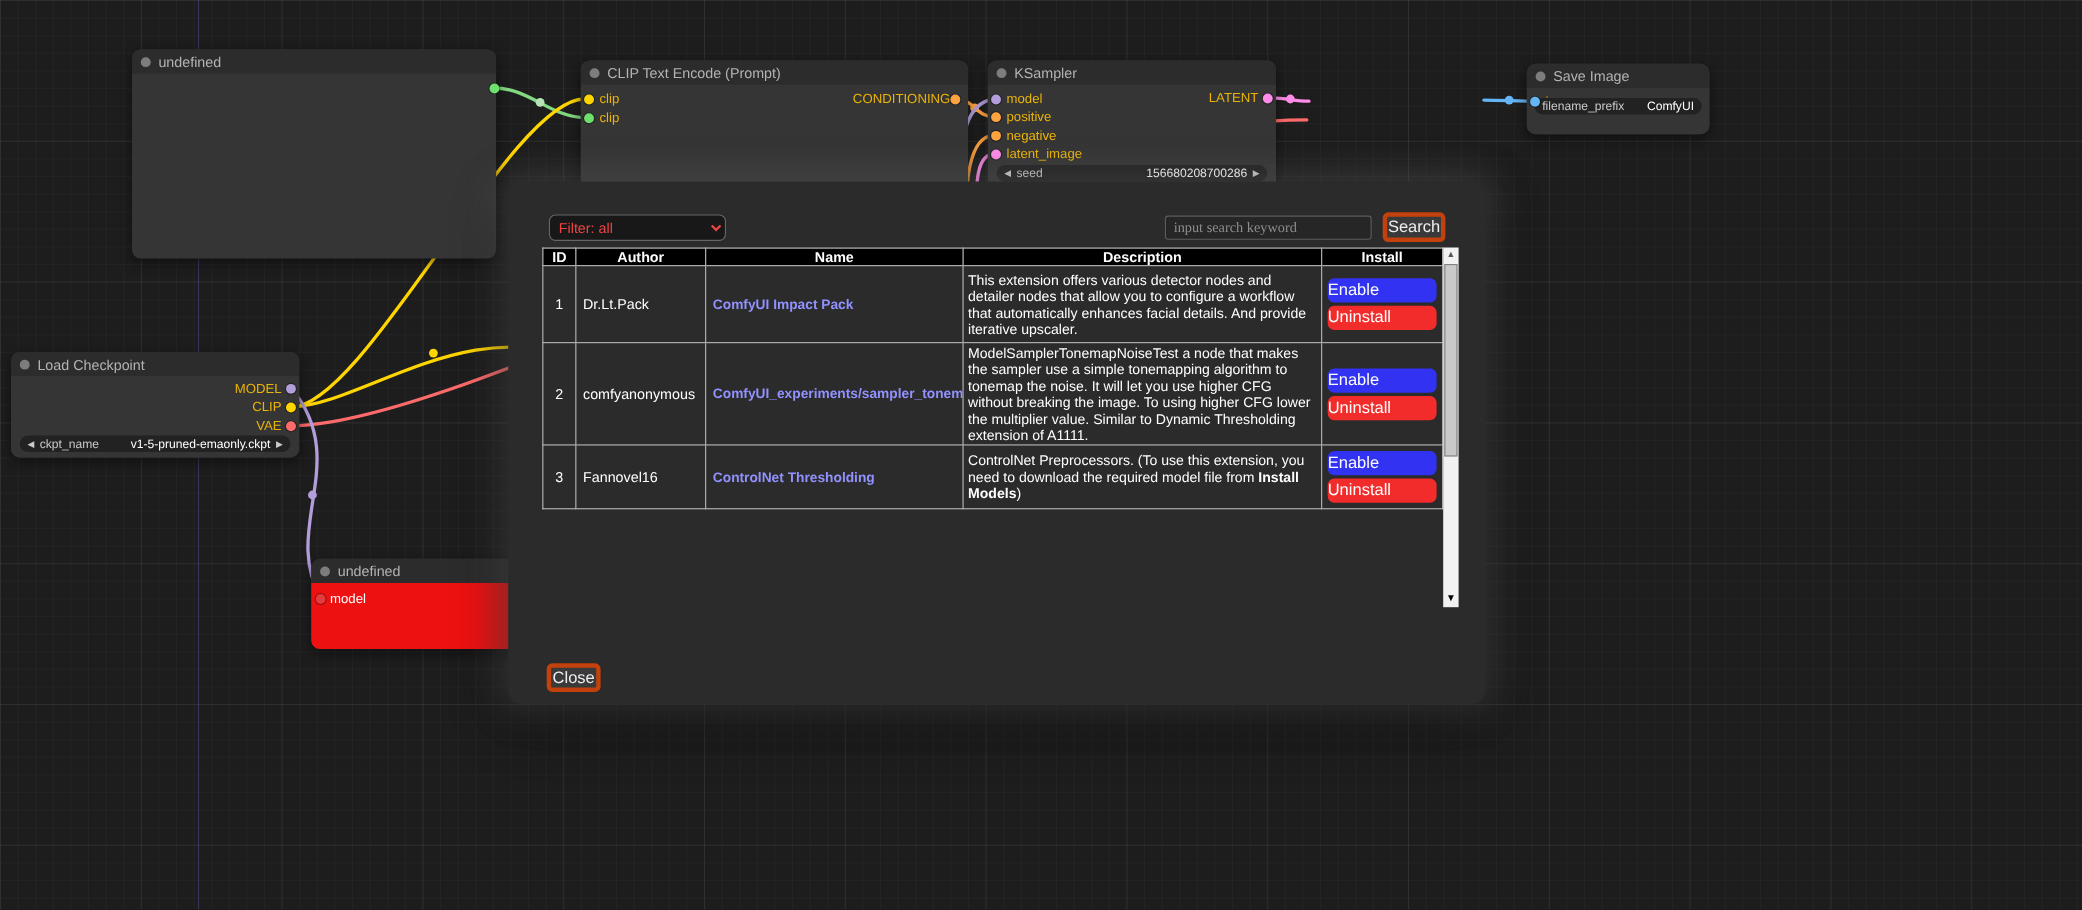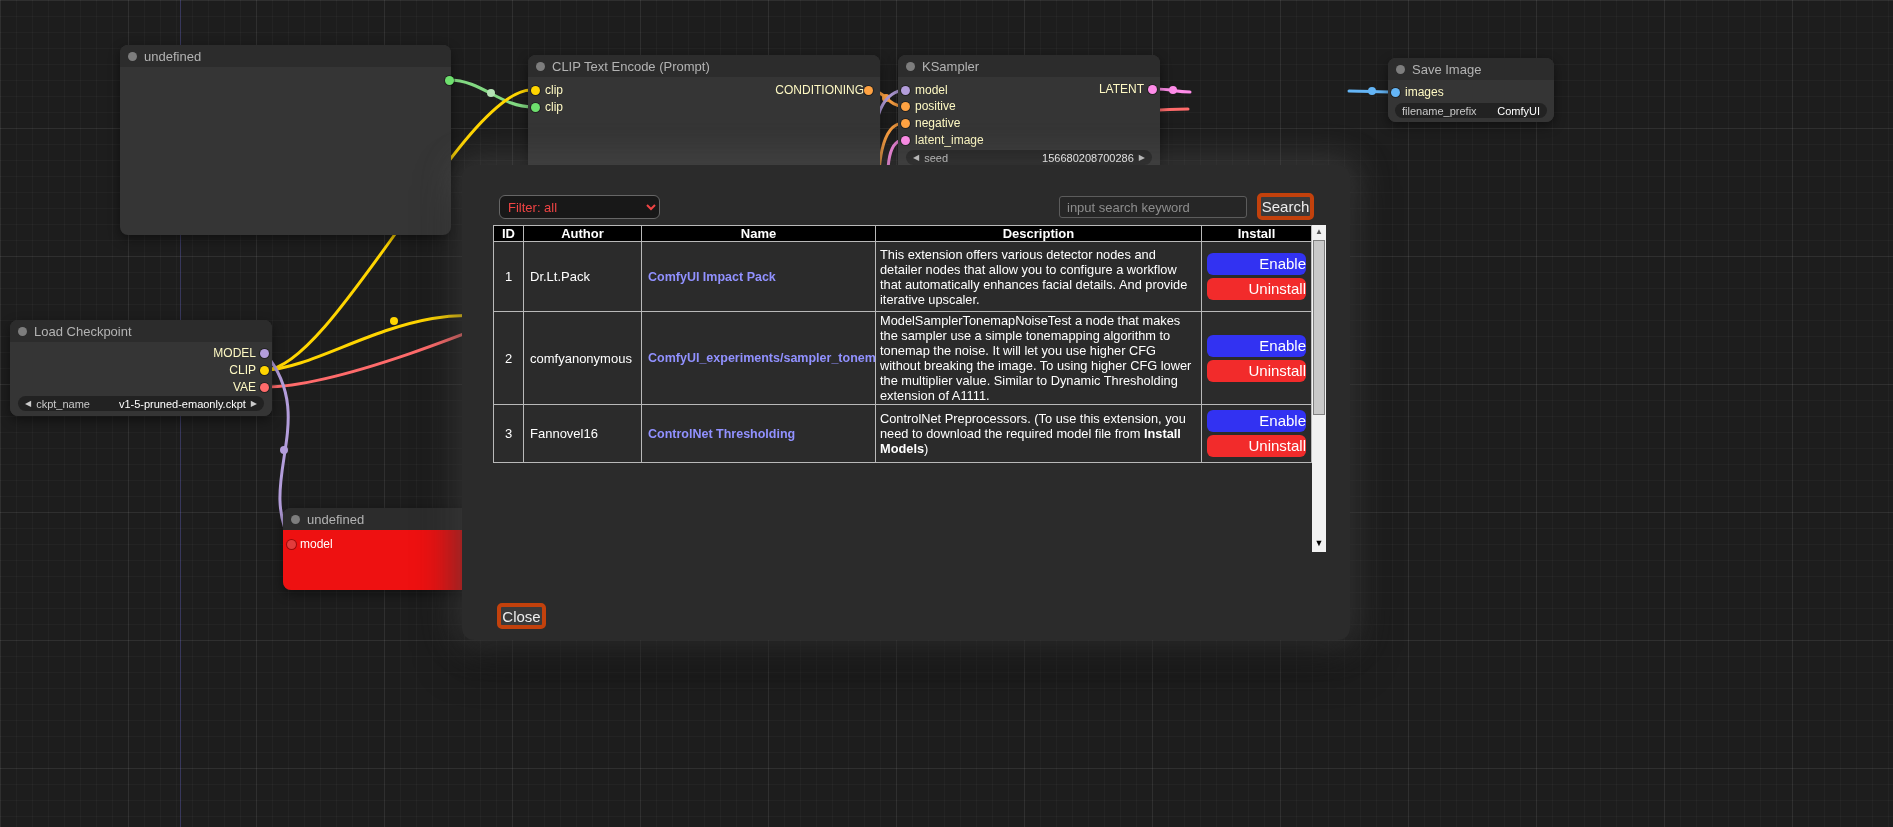--- a/index.html
+++ b/index.html
@@ -26,59 +26,59 @@
   .node{position:absolute;z-index:2;border-radius:8px;background:#353535;
     box-shadow:0 4px 12px rgba(0,0,0,0.45);font-size:12px;color:#ddd}
   .node-header{height:22px;background:#2c2c2c;border-radius:8px 8px 0 0;
     display:flex;align-items:center;padding:0 8px;gap:7px}
   .collapse-dot{width:9px;height:9px;border-radius:50%;background:#7d7d7d;flex:none}
   .node-title{font-size:13px;color:#b3b3b3;white-space:nowrap;overflow:hidden}
   .node-body{position:absolute;left:0;top:22px;right:0;bottom:0;background:#353535;
     border-radius:0 0 8px 8px}
   .node-body.red{background:#ee1111}
   .slot-label{position:absolute;height:14px;line-height:14px;white-space:nowrap;
-    color:#fef9c3;font-size:12px}
+    color:#eab308;font-size:12px}
   .slot-label.onred{color:#fff}
   .port{position:absolute;width:9px;height:9px;border-radius:50%;z-index:3;
     box-shadow:0 0 0 1px rgba(0,0,0,0.35)}
   .widget{position:absolute;height:15px;background:#222;border-radius:8px;
     display:flex;align-items:center;gap:5px;padding:0 7px;font-size:11px;color:#c9c9c9}
   .widget .wvalue{margin-left:auto;color:#fff;white-space:nowrap}
   .widget .arr{font-size:8px;color:#ccc;line-height:15px;flex:none}
 
   
   #manager-dialog{position:absolute;left:462px;top:165px;width:888px;height:475px;
     background:#2b2b2b;border-radius:12px;z-index:10;color:#fff;
     box-shadow:0 0 34px 8px rgba(170,170,170,0.22), 0 16px 45px rgba(0,0,0,0.65)}
   .dlg-select{position:absolute;left:37px;top:30px;width:161px;height:24px;
     background:#181818;color:#ef4444;border:1px solid #666;border-radius:6px;
     font-size:13px;padding:0 4px;font-family:inherit}
   .dlg-search-input{position:absolute;left:597px;top:31px;width:188px;height:22px;
     background:#262626;border:1px solid #5c5c5c;border-radius:3px;color:#eee;
-    padding:0 7px;font-size:13px;font-family:Liberation Sans, sans-serif}
+    padding:0 7px;font-size:13px;font-family:Liberation Serif, serif}
   .dlg-search-input::placeholder{color:#8d8d8d}
   .dlg-btn{background:#3a3a3a;color:#eee;border:4px solid #c2410c;border-radius:5px;
     font-size:15px;font-family:inherit;cursor:pointer}
   #search-btn{position:absolute;left:795px;top:28px;width:57px;height:27px}
   #close-btn{position:absolute;left:35px;top:438px;width:49px;height:26px}
 
   #table-area{position:absolute;left:31px;top:60px;width:833px;height:327px}
   #ext-table{position:absolute;left:0;top:0;width:818px;border-collapse:collapse;
     table-layout:fixed;font-size:13px;color:#fff}
   #ext-table th,#ext-table td{border:1px solid #b9b9b9;overflow:hidden;vertical-align:middle}
   #ext-table th{background:#000;font-weight:bold;height:16px;font-size:13px;
     text-align:center;padding:0}
   td.c-id{text-align:center}
   td.c-author{padding-left:6px}
   td.c-name{padding-left:6px;font-weight:bold;color:#9191ff;font-size:12.5px;white-space:nowrap}
   td.c-desc{padding:1px 4px;line-height:15px;font-size:12.8px}
   td.c-install{padding:2px;text-align:center}
   tr.r1 td{height:70px} tr.r2 td{height:71px} tr.r3 td{height:54px}
   .btn-install{display:block;width:99px;height:22px;margin:3px auto;border:none;
-    border-radius:6px;color:#fff;font-size:15px;line-height:22px;text-align:right;
+    border-radius:6px;color:#fff;font-size:15px;line-height:22px;text-align:left;
     cursor:pointer;font-family:inherit}
   .btn-enable{background:#3232f2}
   .btn-uninstall{background:#f22b2b}
 
   #vscroll{position:absolute;right:0;top:0;width:14px;height:327px;background:#f2f2f2}
   #vthumb{position:absolute;left:1px;top:15px;width:12px;height:175px;
     background:#c9c9c9;border:1px solid #7f7f7f;cursor:pointer}
   .scroll-arrow{position:absolute;left:0;width:14px;height:12px;text-align:center;
     font-size:8px;color:#555;line-height:12px;cursor:pointer}
   #scroll-up{top:1px}
@@ -158,21 +158,21 @@
 
 
   <div class="node" style="left:1388px;top:58px;width:166px;height:64px">
     <div class="node-header">
       <span class="collapse-dot"></span>
       <span class="node-title">Save Image</span>
     </div>
     <div class="node-body"></div>
     <span class="slot-label" style="left:17px;top:27px">images</span>
     <span class="port" style="left:3px;top:30px;background:#64b5f6"></span>
-    <div class="widget" style="left:7px;right:7px;top:45px">
+    <div class="widget" style="left:7px;right:7px;top:31px">
       <span class="wlabel">filename_prefix</span>
       <span class="wvalue">ComfyUI</span>
     </div>
   </div>
 
   <div class="node" style="left:10px;top:320px;width:262px;height:96px">
     <div class="node-header">
       <span class="collapse-dot"></span>
       <span class="node-title">Load Checkpoint</span>
     </div>

